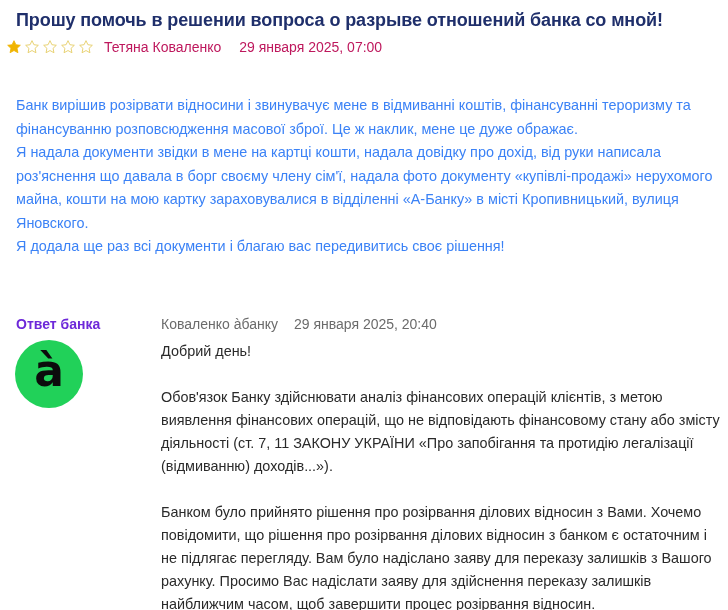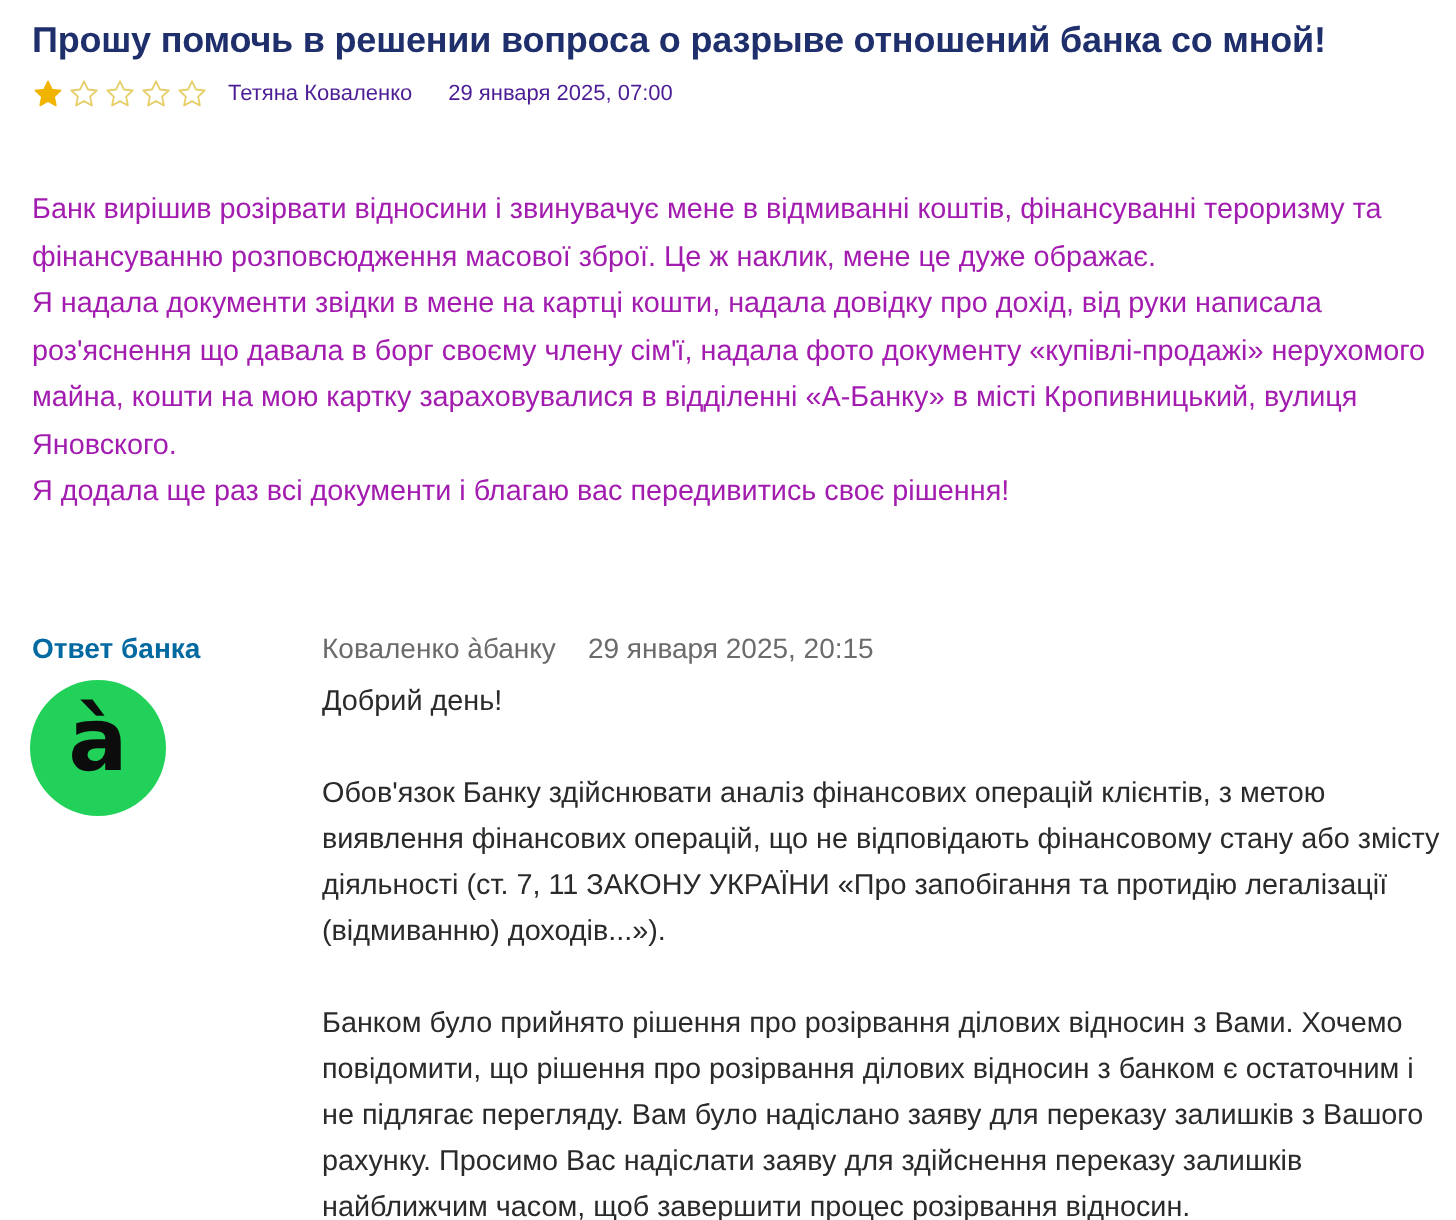--- a/index.html
+++ b/index.html
@@ -4,36 +4,36 @@
 <style>
   * { box-sizing: border-box; margin: 0; padding: 0; }
   html, body { width: 728px; height: 610px; background: #ffffff; overflow: hidden; }
   body { font-family: "Liberation Sans", sans-serif; color: #222; }
   .wrap { position: relative; width: 728px; height: 610px; padding: 0 16px; border-radius: 27px; }
   .title {
     position: absolute; left: 16px; top: 10px; width: 700px;
     font-size: 18px; font-weight: bold; color: #1f2f6b; letter-spacing: -0.1px;
   }
   .meta-row {
-    position: absolute; left: 16px; top: 39px; display: flex; align-items: center;
-    font-size: 11px; color: #4c1d95;
+    position: absolute; left: 6px; top: 39px; display: flex; align-items: center;
+    font-size: 14px; color: #be185d;
   }
   .stars { display: flex; gap: 2px; margin-right: 10px; }
   .star { width: 16px; height: 16px; display: inline-block; }
   .author { margin-right: 18px; }
   .branch {
     position: absolute; left: 16px; top: 67px; font-size: 14px; color: #6b6b6b;
   }
   .review-body {
     position: absolute; left: 16px; top: 94px; width: 700px;
-    font-size: 14.4px; line-height: 23.5px; color: #a21caf;
+    font-size: 14.4px; line-height: 23.5px; color: #3b82f6;
   }
   .review-body p { margin: 0; }
   .answer-label {
-    position: absolute; left: 16px; top: 316px; font-size: 14px; font-weight: bold; color: #0369a1;
+    position: absolute; left: 16px; top: 316px; font-size: 14px; font-weight: bold; color: #6d28d9;
   }
   .avatar {
     position: absolute; left: 15px; top: 340px; width: 68px; height: 68px; border-radius: 50%;
     background: #21d159; display: flex; align-items: center; justify-content: center;
   }
   .avatar-glyph {
     font-family: "DejaVu Sans", sans-serif; font-weight: bold; font-size: 44px; color: #0c0c0c;
     line-height: 1; margin-top: -6px;
   }
   .answer-meta {
@@ -84,21 +84,21 @@
   </div>
 
   <div class="answer-label">Ответ банка</div>
 
   <div class="avatar">
     <span class="avatar-glyph">à</span>
   </div>
 
   <div class="answer-meta">
     <span class="responder">Коваленко àбанку</span>
-    <span>29 января 2025, 20:15</span>
+    <span>29 января 2025, 20:40</span>
   </div>
 
   <div class="answer-body">
     <p class="greet">Добрий день!</p>
     <p>Обов'язок Банку здійснювати аналіз фінансових операцій клієнтів, з метою виявлення фінансових операцій, що не відповідають фінансовому стану або змісту діяльності (ст. 7, 11 ЗАКОНУ УКРАЇНИ «Про запобігання та протидію легалізації (відмиванню) доходів...»).</p>
     <p>Банком було прийнято рішення про розірвання ділових відносин з Вами. Хочемо повідомити, що рішення про розірвання ділових відносин з банком є остаточним і не підлягає перегляду. Вам було надіслано заяву для переказу залишків з Вашого рахунку. Просимо Вас надіслати заяву для здійснення переказу залишків найближчим часом, щоб завершити процес розірвання відносин.</p>
   </div>
 
 </div>
 

